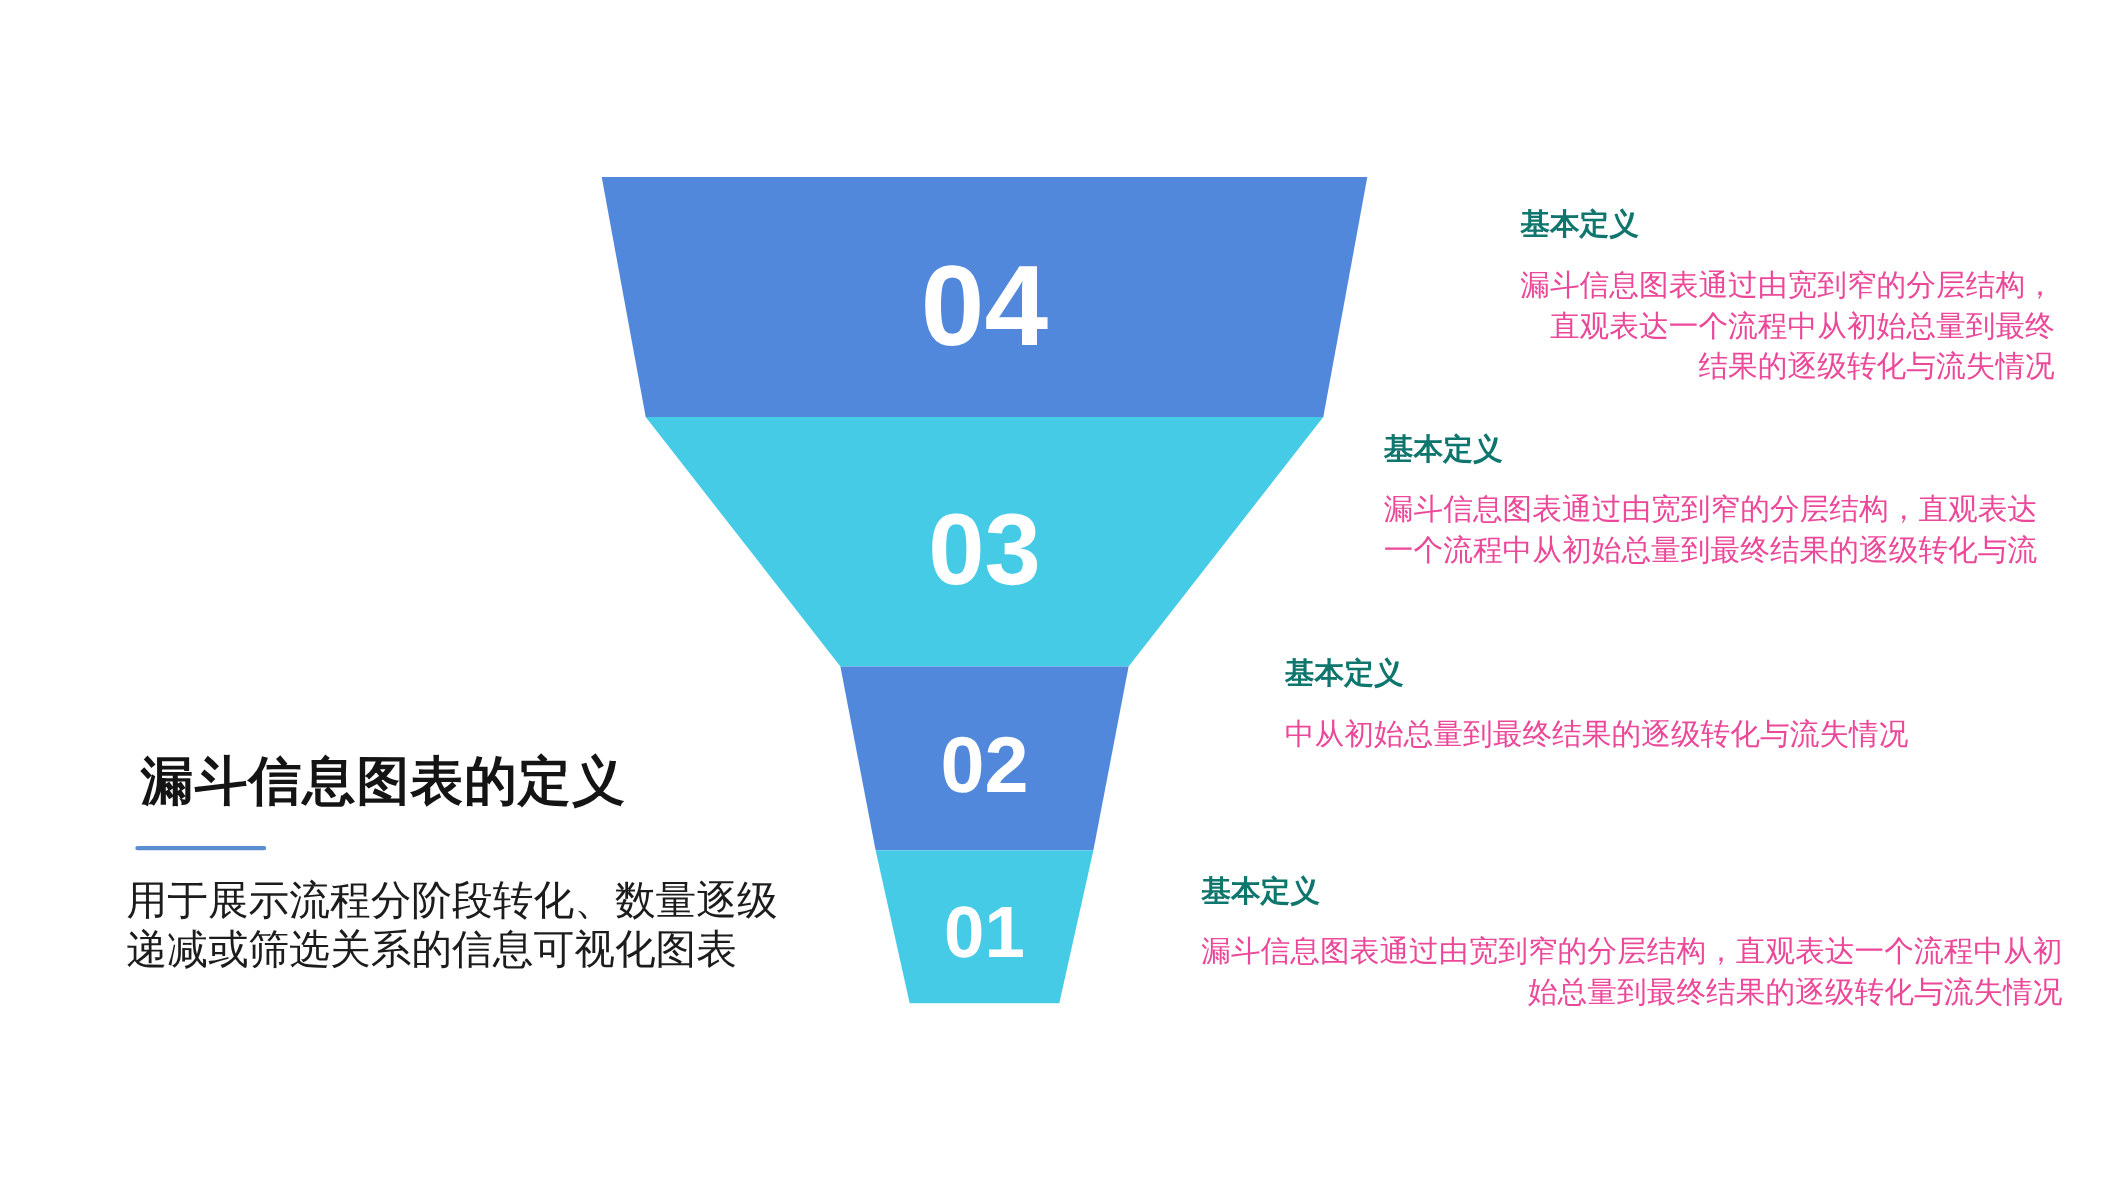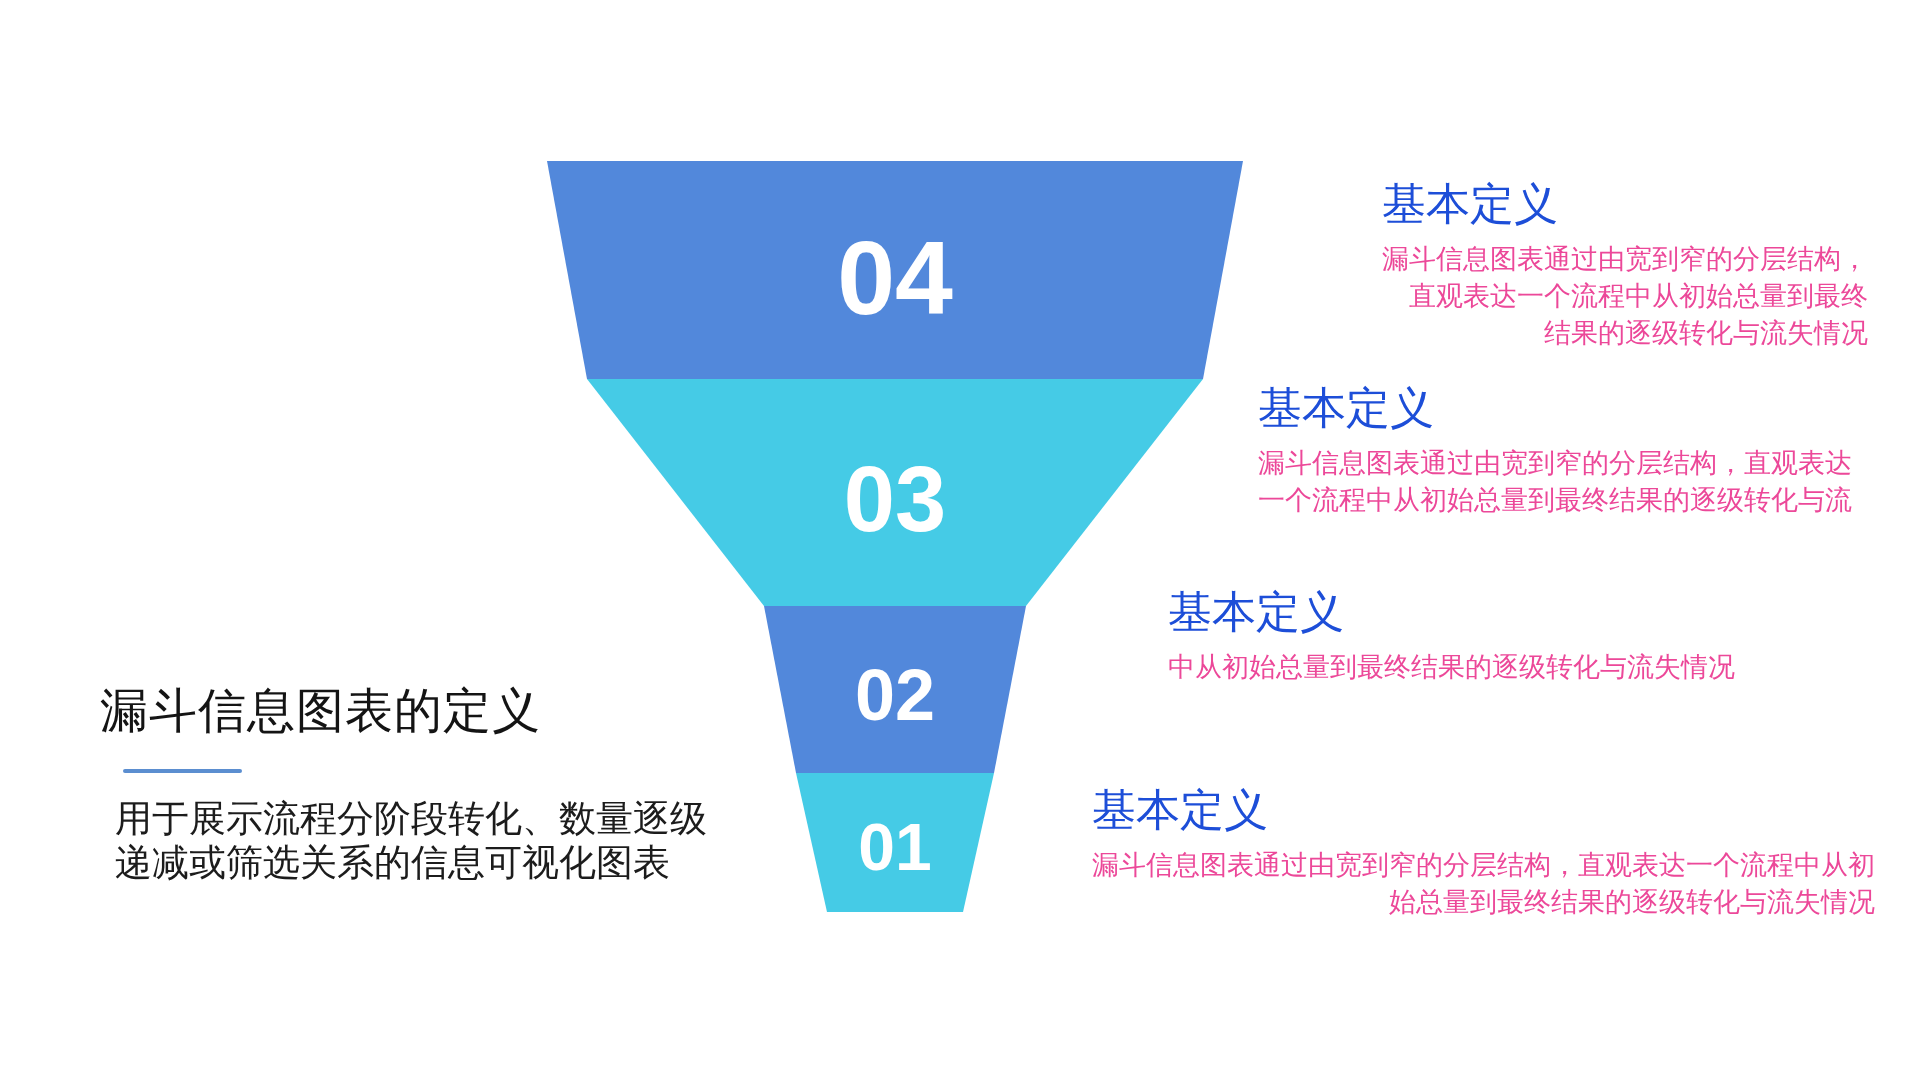--- a/index.html
+++ b/index.html
@@ -13,25 +13,25 @@
   .slide {
     position: relative;
     width: 1920px; height: 1080px;
     background: #ffffff;
     overflow: hidden;
   }
 
   
   .page-title {
     position: absolute;
-    left: 100px; top: 682px;
+    left: 128px; top: 682px;
     margin: 0;
     font-size: 48px;
     line-height: 58px;
-    font-weight: normal;
+    font-weight: bold;
     color: #141414;
     letter-spacing: 1px;
     white-space: nowrap;
   }
   .title-underline {
     position: absolute;
     left: 123px; top: 769px;
     width: 119px; height: 4px;
     background: #5b8ed0;
     border-radius: 2px;
@@ -54,24 +54,24 @@
   }
   .funnel-svg text {
     font-family: "Liberation Sans", "DejaVu Sans", sans-serif;
     font-weight: bold;
   }
 
   
   .def-block { position: absolute; }
   .def-block h3 {
     margin: 0 0 17px 0;
-    font-size: 44px;
+    font-size: 27px;
     line-height: 40px;
-    font-weight: normal;
-    color: #1d4ed8;
+    font-weight: bold;
+    color: #0f766e;
     white-space: nowrap;
   }
   .def-block .def-line {
     font-size: 27px;
     line-height: 37px;
     color: #ec4899;
     white-space: nowrap;
     text-align: right;
   }
   .def-block-1 { left: 1382px; top: 184px; }

